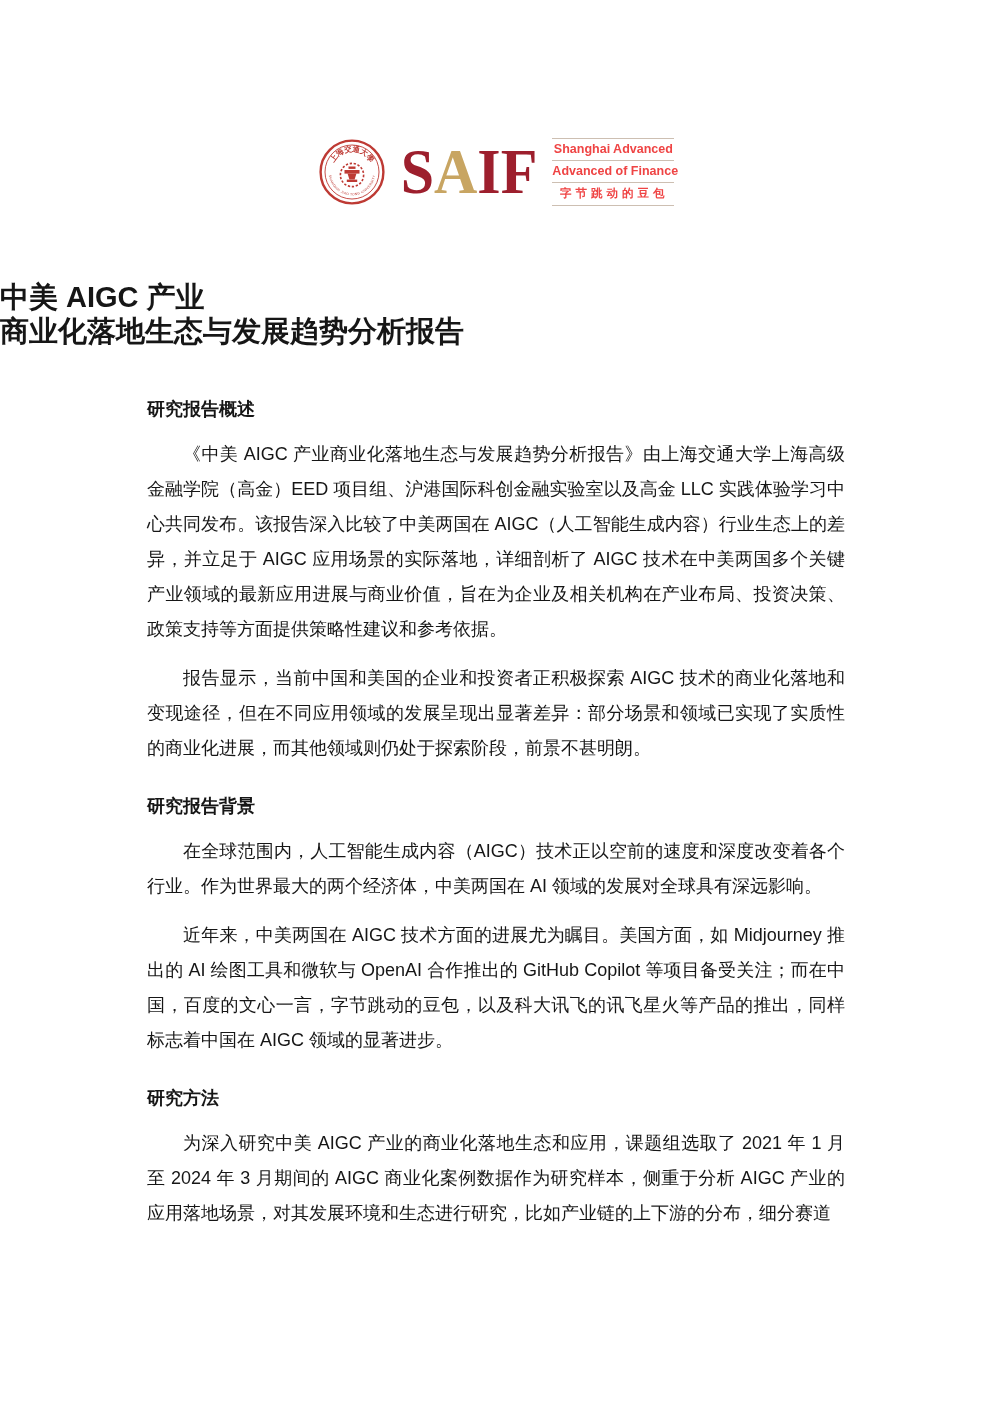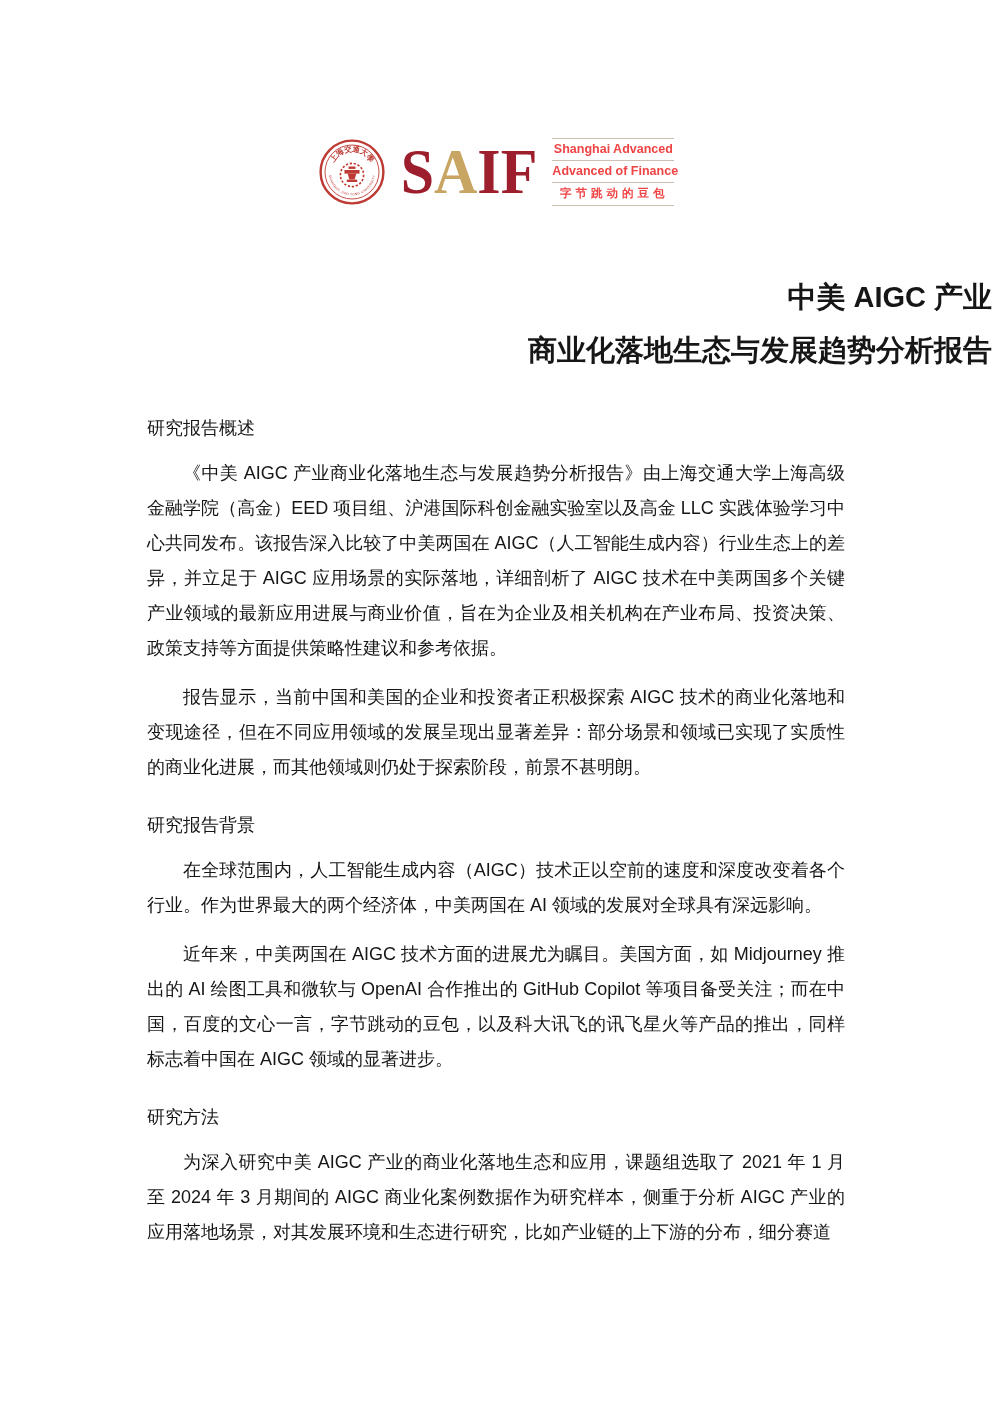--- a/index.html
+++ b/index.html
@@ -51,33 +51,33 @@
     padding: 3px 0 4px 0;
     white-space: nowrap;
   }
   .org-cn {
     font-size: 11.5px;
     letter-spacing: 4px;
     padding-left: 2px;
   }
 
   
-  .title-block { text-align: right; margin-top: 74px; }
+  .title-block { text-align: left; margin-top: 74px; }
   .title-line { font-size: 29px; font-weight: bold; line-height: 34px; }
-  .title-line + .title-line { margin-top: 19px; }
+  .title-line + .title-line { }
 
   
   .content {
     width: 698px;
     margin: 50px auto 0 auto;
     text-align: justify;
   }
   .content h3 {
     font-size: 18px;
-    font-weight: normal;
+    font-weight: bold;
     margin: 29px 0 17px 0;
     line-height: 22px;
   }
   .content h3:first-child { margin-top: 0; }
   .content p {
     font-size: 18px;
     line-height: 35px;
     margin: 0 0 14px 0;
     text-indent: 2em;
   }

